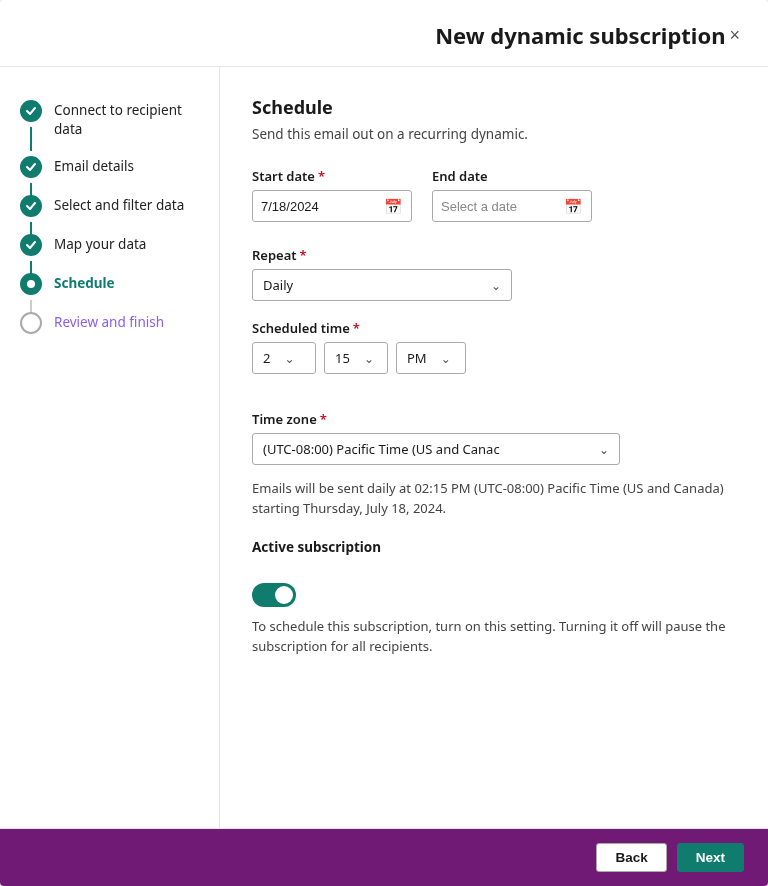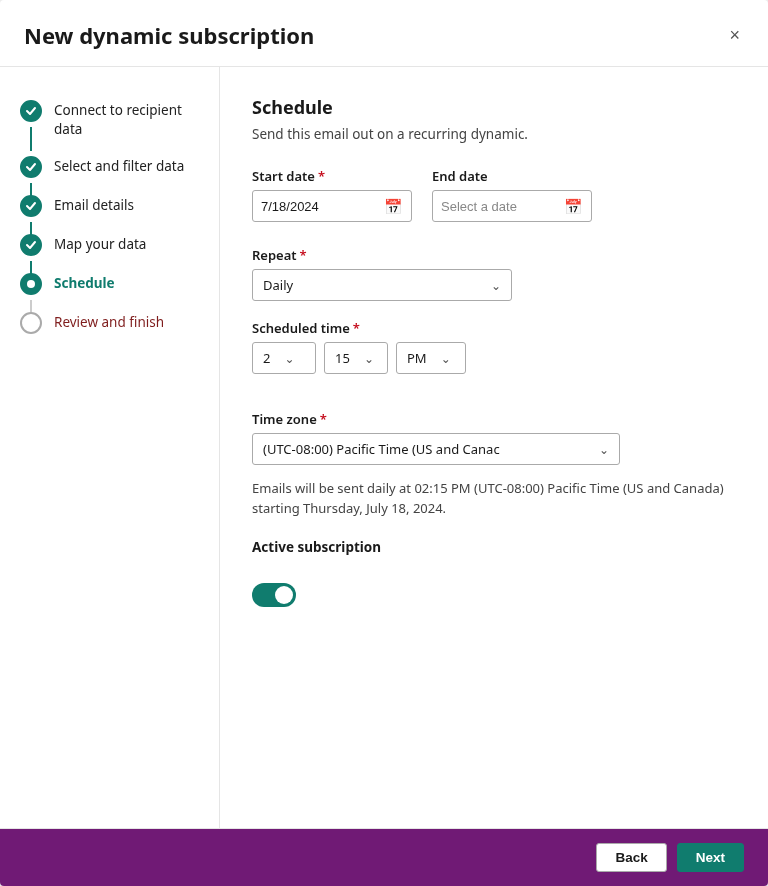--- a/index.html
+++ b/index.html
@@ -17,21 +17,21 @@
       background: #fff;
       border-radius: 4px;
       box-shadow: 0 4px 24px rgba(0,0,0,0.18);
       display: flex;
       flex-direction: column;
       overflow: hidden;
     }
     .modal-header {
       display: flex;
       align-items: center;
-      justify-content: space-between;
+      justify-content: flex-end;
       padding: 20px 24px 16px 24px;
       border-bottom: 1px solid #e5e5e5;
     }
     .modal-title {
       font-size: 22px;
       font-weight: 700;
       color: #1a1a1a;
     }
     .close-btn {
       background: none;
@@ -109,21 +109,21 @@
       font-size: 13.5px;
       color: #222;
       line-height: 1.4;
       padding-top: 2px;
     }
     .step-label-active {
       font-weight: 700;
       color: #107c6e;
     }
     .step-label-inactive {
-      color: #7f1d1d;
+      color: #8b5cf6;
     }
     .main-content {
       flex: 1;
       padding: 28px 32px 24px 32px;
       overflow-y: auto;
       display: flex;
       flex-direction: column;
     }
     .section-title {
       font-size: 18px;
@@ -312,31 +312,31 @@
         <span class="step-label">Connect to recipient data</span>
         <div class="step-connector"></div>
       </div>
 
       <div class="step-item">
         <div class="step-icon step-icon-done">
           <svg viewBox="0 0 12 12" fill="none">
               <polyline points="2,6 5,9 10,3" stroke="#fff" stroke-width="2" stroke-linecap="round" stroke-linejoin="round"></polyline>
             </svg>
         </div>
-        <span class="step-label">Select and filter data</span>
+        <span class="step-label">Email details</span>
         <div class="step-connector"></div>
       </div>
 
       <div class="step-item">
         <div class="step-icon step-icon-done">
           <svg viewBox="0 0 12 12" fill="none">
               <polyline points="2,6 5,9 10,3" stroke="#fff" stroke-width="2" stroke-linecap="round" stroke-linejoin="round"></polyline>
             </svg>
         </div>
-        <span class="step-label">Email details</span>
+        <span class="step-label">Select and filter data</span>
         <div class="step-connector"></div>
       </div>
 
       <div class="step-item">
         <div class="step-icon step-icon-done">
           <svg viewBox="0 0 12 12" fill="none">
               <polyline points="2,6 5,9 10,3" stroke="#fff" stroke-width="2" stroke-linecap="round" stroke-linejoin="round"></polyline>
             </svg>
         </div>
         <span class="step-label">Map your data</span>
@@ -427,20 +427,21 @@
 
       <p class="info-text">Emails will be sent daily at 02:15 PM (UTC-08:00) Pacific Time (US and Canada) starting Thursday, July 18, 2024.</p>
 
       <div>
         <div class="active-sub-title">Active subscription</div>
         <div class="toggle-row">
           <button class="toggle">
             <div class="toggle-knob"></div>
           </button>
         </div>
+        <p class="toggle-hint">To schedule this subscription, turn on this setting. Turning it off will pause the subscription for all recipients.</p>
       </div>
     </div>
   </div>
 
   <div class="modal-footer">
     <button class="btn-back">Back</button>
     <button class="btn-next">Next</button>
   </div>
 </div>
 

